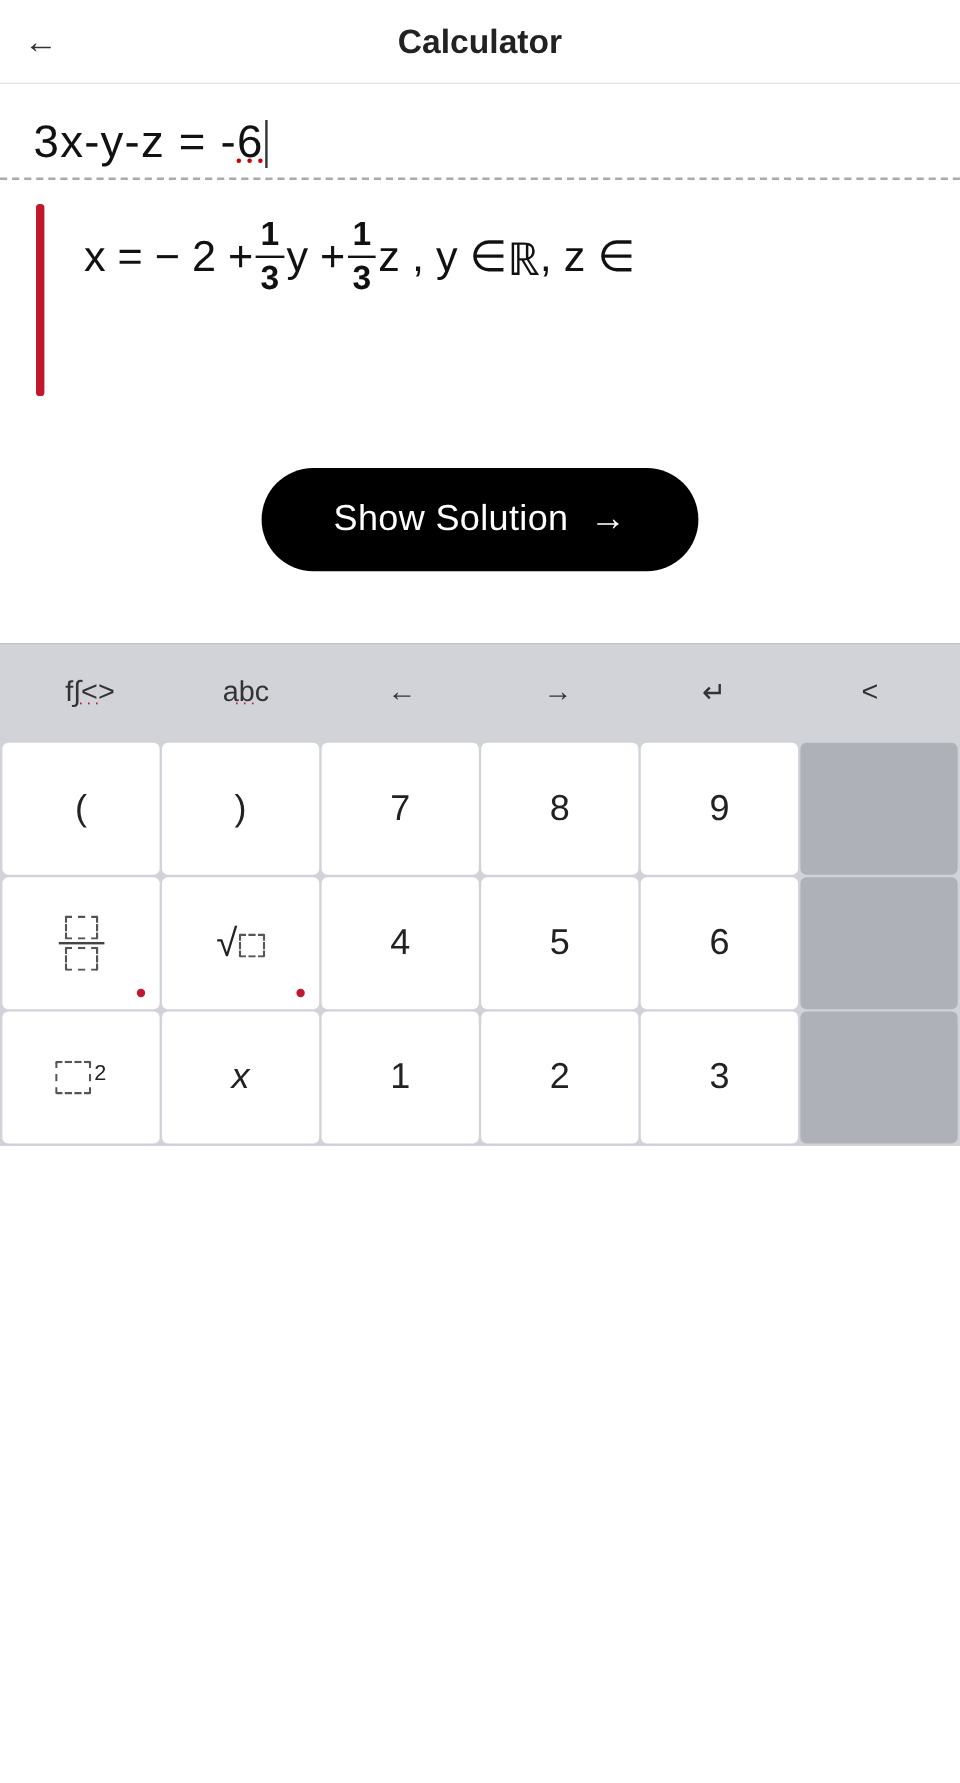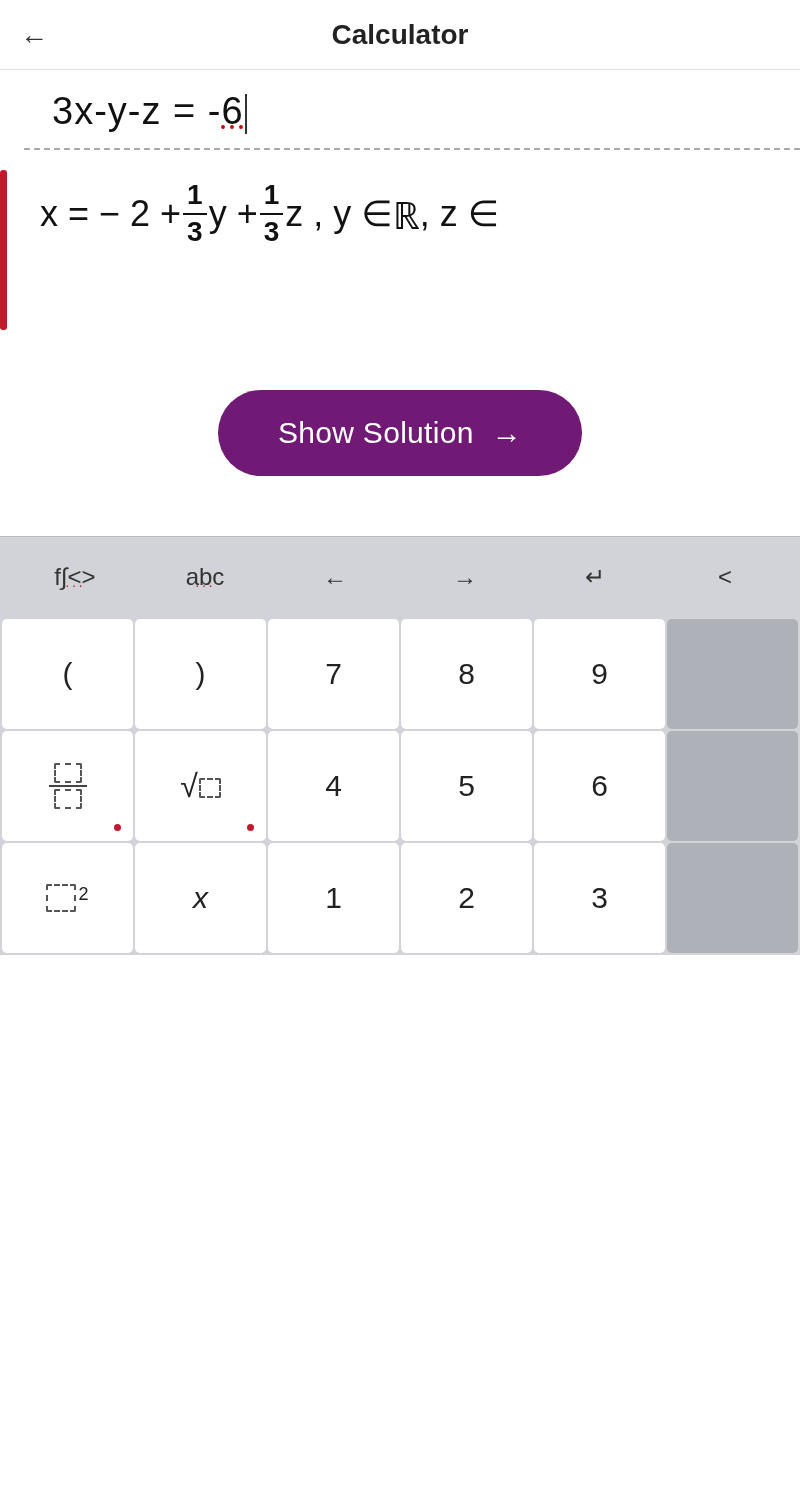--- a/index.html
+++ b/index.html
@@ -34,23 +34,22 @@
       font-weight: 600;
       color: #222;
     }
 
     
     .input-area {
       padding: 20px 18px 0 28px;
       min-height: 80px;
       border-bottom: 2px dashed #aaa;
       display: flex;
-      align-items: flex-start;
+      align-items: center;
       position: relative;
-      margin-left: 24px;
     }
     .equation-input {
       font-size: 38px;
       font-weight: 400;
       color: #111;
       letter-spacing: 1px;
     }
     .eq-underline {
       text-decoration: underline;
       text-decoration-color: #c00;
@@ -65,20 +64,21 @@
       margin-left: 1px;
     }
 
     
     .result-area {
       padding: 30px 18px 20px 18px;
       min-height: 200px;
       display: flex;
       align-items: flex-start;
       position: relative;
+      margin-left: 30px;
     }
     .red-bar {
       width: 7px;
       background: #c0192e;
       border-radius: 3px;
       position: absolute;
       left: 0;
       top: 20px;
       bottom: 20px;
     }
@@ -123,21 +123,21 @@
     }
 
     
     .btn-area {
       display: flex;
       justify-content: center;
       align-items: center;
       padding: 40px 0 60px 0;
     }
     .show-solution-btn {
-      background: #701a75;
+      background: #000000;
       color: #fff;
       border: none;
       border-radius: 50px;
       padding: 26px 60px;
       font-size: 30px;
       font-weight: 500;
       cursor: pointer;
       display: flex;
       align-items: center;
       gap: 18px;

